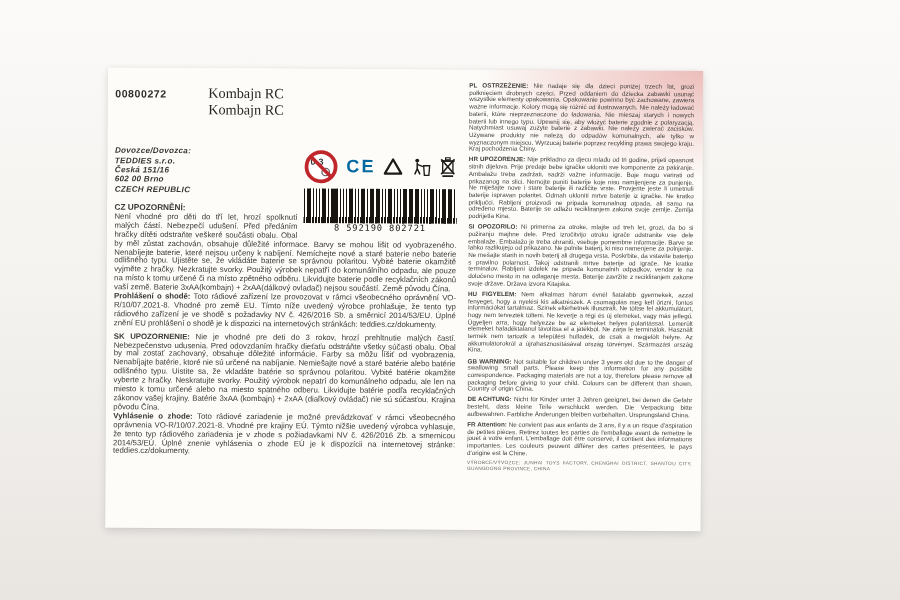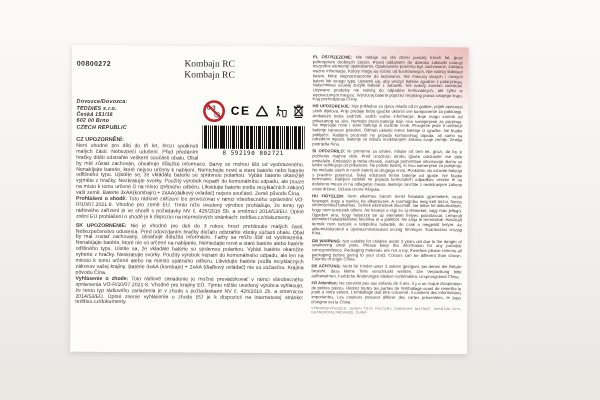--- a/index.html
+++ b/index.html
@@ -17,27 +17,27 @@
   .tint{
     position:absolute;top:0;right:0;width:200px;height:100px;pointer-events:none;
     background:radial-gradient(ellipse 210px 100px at 100% 0%,rgba(233,178,175,0.85),rgba(233,178,175,0) 72%);
   }
   .cols{position:relative;display:flex;gap:8px;box-sizing:border-box;height:100%;padding:9px 6px 6px 5px;}
   .col-left{width:228px;flex:none;}
   .col-right{flex:1;font-size:4.2px;line-height:4.7px;text-align:justify;color:#403e3b;}
   
   .hdr{display:flex;align-items:flex-start;height:44px;}
   .code{font-size:7px;font-weight:bold;letter-spacing:0.4px;margin-top:6px;width:62px;color:#2e2c2a;}
-  .title{font-family:"Liberation Serif",serif;font-size:9.5px;line-height:10.5px;margin-top:4px;width:96px;color:#2a2826;text-align:right;}
+  .title{font-family:"Liberation Serif",serif;font-size:9.5px;line-height:10.5px;margin-top:4px;width:96px;color:#2a2826;}
   .brand{width:60px;margin-left:auto;text-align:center;}
   .brand-text{color:#55a41e;font-weight:bold;font-size:12px;letter-spacing:-0.3px;margin-top:-3px;font-family:"DejaVu Sans",sans-serif;}
   
   .fl{float:right;width:102px;margin:0 0 2px 4px;}
   .icons{display:flex;align-items:center;justify-content:space-between;height:24px;}
-  .ce{font-size:12px;font-weight:600;letter-spacing:1.5px;color:#000000;font-family:"Liberation Sans",sans-serif;}
+  .ce{font-size:12px;font-weight:600;letter-spacing:1.5px;color:#0369a1;font-family:"Liberation Sans",sans-serif;}
   .bars{height:23px;margin-top:3px;
     background-image:
       repeating-linear-gradient(90deg,#181511 0,#181511 1px,transparent 1px,transparent 2px),
       repeating-linear-gradient(90deg,transparent 0,transparent 3px,#181511 3px,#181511 5px,transparent 5px,transparent 9px),
       repeating-linear-gradient(90deg,transparent 0,transparent 6px,#181511 6px,#181511 7px,transparent 7px,transparent 13px);
   }
   .bnum{font-family:"DejaVu Sans Mono",monospace;font-size:5.8px;letter-spacing:0.6px;text-align:center;margin-top:1px;color:#1d1b18;}
   
   .importer{font-style:italic;font-weight:bold;font-size:5.4px;line-height:6.3px;color:#393734;width:118px;letter-spacing:0.2px;}
   .importer .h{margin-bottom:0.5px;}

